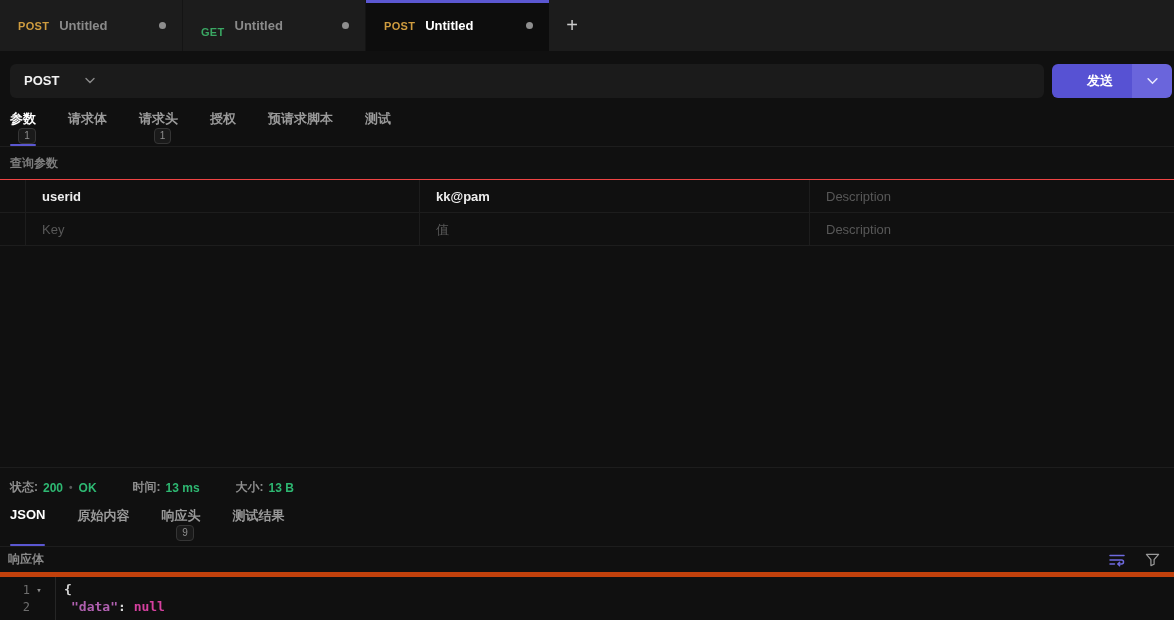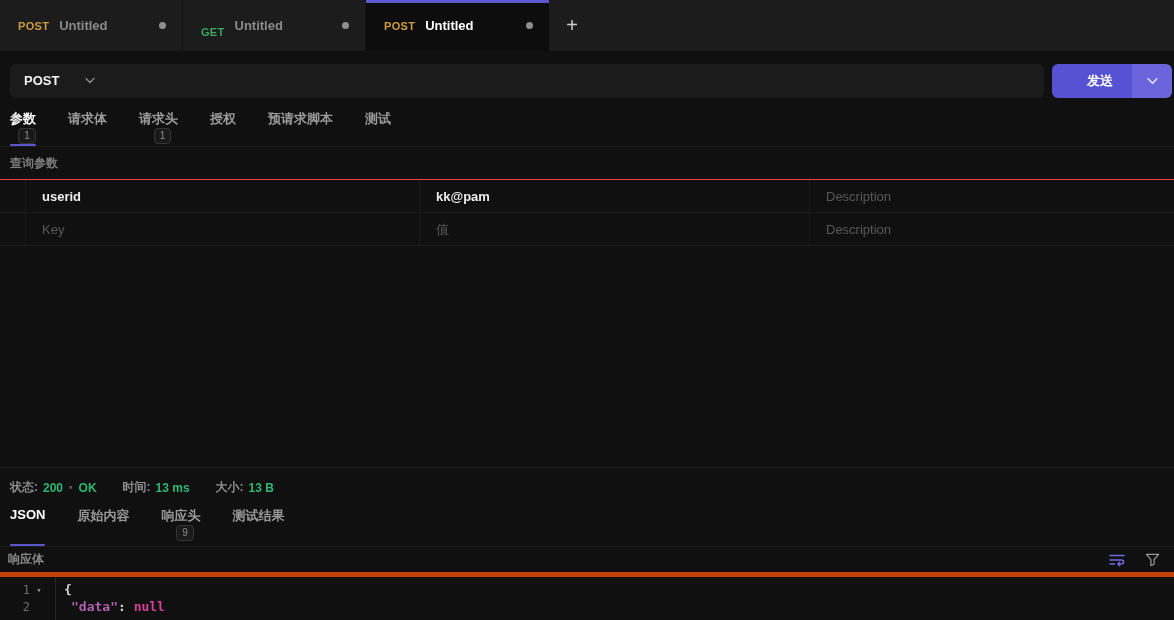--- a/index.html
+++ b/index.html
@@ -70,21 +70,21 @@
   .pcell input::placeholder { color:#585858; font-weight:400; }
 
   .fill { flex:1; }
 
   
   .status-row { height:40px; flex:none; border-top:1px solid #1d1d1d; display:flex; align-items:center;
                 padding:0 10px; font-size:12px; font-weight:700; }
   .st-label { color:#8f8f8f; margin-right:5px;text-align:center; }
   .st-val { color:#2eb872; }
   .st-sep { color:#5a5a5a; margin:0 6px; font-size:10px; }
-  .st-group { margin-left:26px; }
+  .st-group { margin-left:36px; }
 
   
   .body-row { height:30px; flex:none; display:flex; align-items:center; padding:0 14px 0 8px;
               border-bottom:5px solid #c2410c; font-size:12px; font-weight:600; color:#8a8a8a; }
   .body-icons { margin-left:auto; display:flex; align-items:center; gap:20px; }
   .icon-btn { background:none; border:none; padding:0; display:flex; align-items:center; cursor:pointer; }
 
   
   .code { height:43px; flex:none; position:relative; overflow:hidden; padding-top:4px;
           font-family:"DejaVu Sans Mono", monospace; font-size:13px; }

